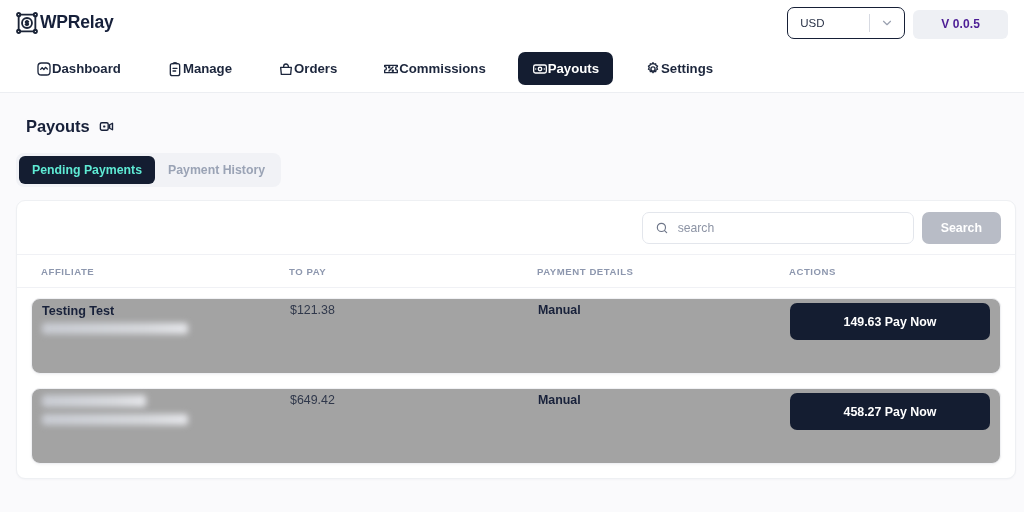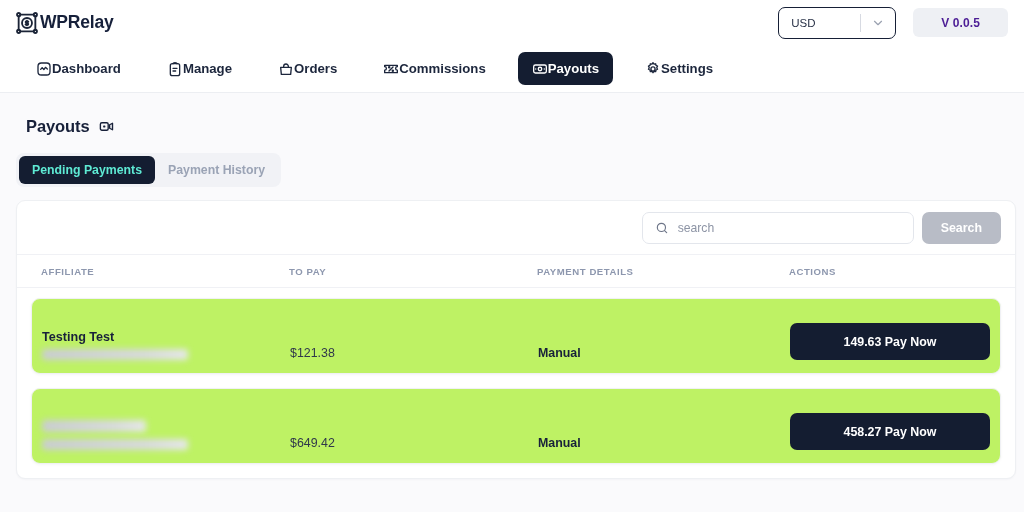--- a/index.html
+++ b/index.html
@@ -19,21 +19,21 @@
     display: flex;
     align-items: center;
     padding: 0 8px 0 14px;
   }
   .brand { display: flex; align-items: center; }
   .brand-icon { width: 26px; height: 26px; display:block; color:#1b2437; }
   .brand-name {
     font-size: 17.5px; font-weight: 700; color:#16203a; letter-spacing: -0.2px;
   }
   .topbar-right {
-    margin-left: auto; display:flex; align-items:center; gap: 17px;
+    margin-left: auto; display:flex; align-items:flex-end; gap: 8px;
     padding-right: 8px;
   }
   .currency-select {
     width: 118px; height: 32px; border: 1.3px solid #161f36; border-radius: 7px;
     background: #fff; display:flex; align-items:center; position: relative;
   }
   .currency-value {
     font-size: 11.5px; color:#293247; font-weight: 500; padding-left: 12px;
   }
   .currency-sep {
@@ -124,23 +124,23 @@
   .th {
     font-size: 9.6px; font-weight: 700; color:#8d97ae; letter-spacing: .55px;
   }
   .col-aff { width: 248px; }
   .col-pay { width: 248px; }
   .col-det { width: 252px; }
   .col-act { width: 200px; }
 
   .rows { padding: 10px 14px 14px 14px; }
   .row-card {
-    display:flex; align-items:flex-end;
-    height: 76px; padding: 13px 10px;
-    background:#bef264; border:1px solid #f0f1f4; border-radius: 9px;
+    display:flex; align-items:flex-start;
+    height: 76px; padding: 4px 10px;
+    background:#a3a3a3; border:1px solid #f0f1f4; border-radius: 9px;
     box-shadow: 0 1px 3px rgba(25,33,55,.045);
     margin-bottom: 14px;
   }
   .row-card:last-child { margin-bottom: 0; }
   .cell { display:flex; flex-direction:column; justify-content:center; }
   .aff-name { font-size: 12.6px; font-weight: 700; color:#18213a; line-height: 1.35; }
   .aff-name.redacted, .aff-email.redacted {
     color: transparent;
     background: linear-gradient(90deg,#c9ccd3,#d8dade 70%, #e6e7eb);
     border-radius: 3px;

